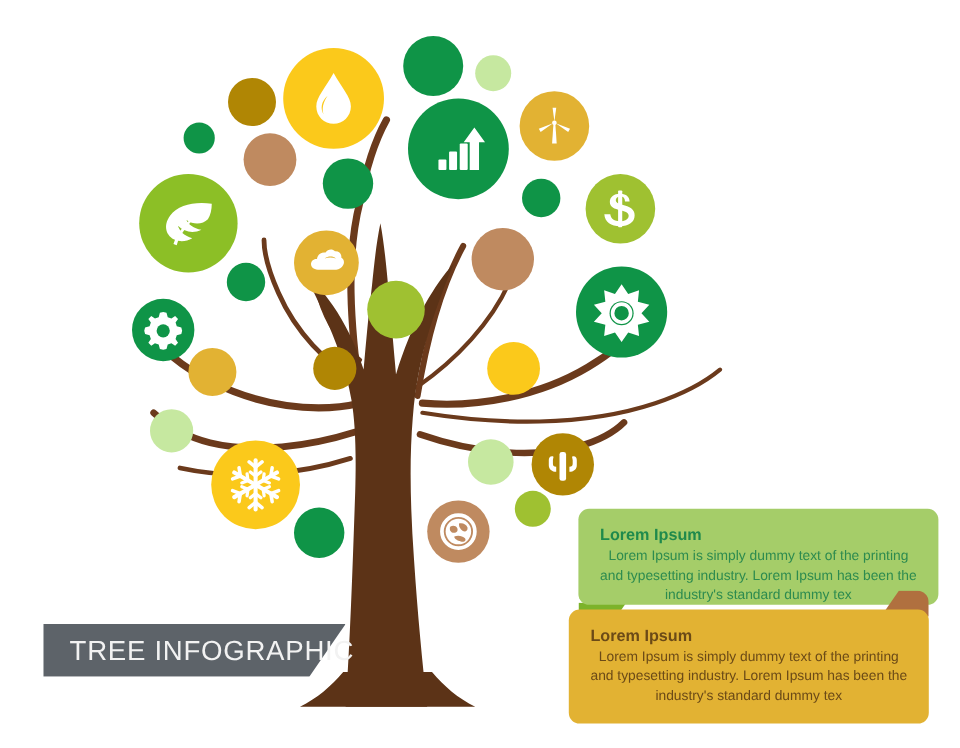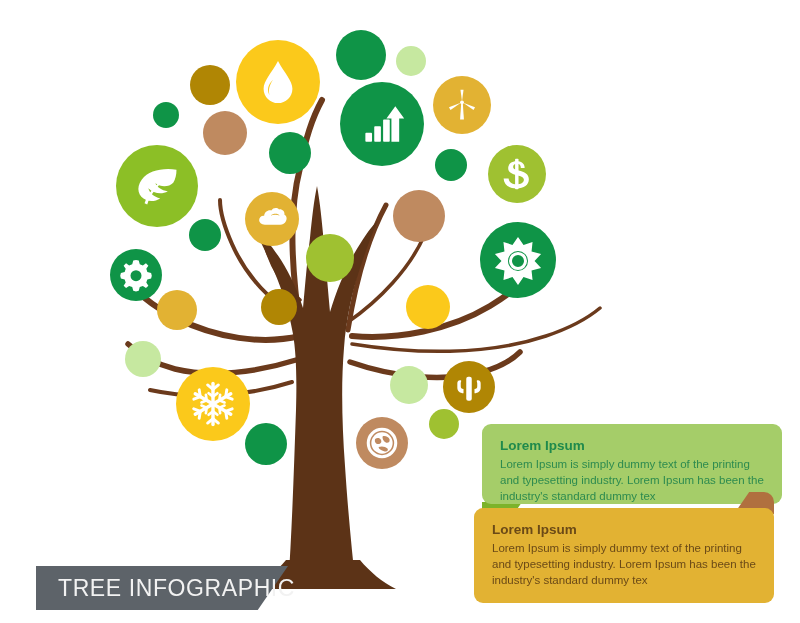--- a/index.html
+++ b/index.html
@@ -22,21 +22,21 @@
     left: 0;
     top: 0;
     width: 800px;
     height: 623px;
   }
 
   
   .banner {
     position: absolute;
     left: 36px;
-    top: 566px;
+    top: 520px;
     width: 252px;
     height: 44px;
   }
   .banner-shape {
     position: absolute;
     inset: 0;
     background: #5d6369;
     clip-path: polygon(0 0, 100% 0, 88% 100%, 0 100%);
   }
   .banner-label {
@@ -94,20 +94,21 @@
   .card-title {
     font-size: 13.5px;
     font-weight: bold;
     margin: 0 0 2px 0;
     line-height: 1.25;
   }
   .card-body {
     font-size: 11.5px;
     line-height: 1.38;
     margin: 0;
+    text-align: center;
   }
   .card-green .card-title { color: #1f8a4c; }
   .card-green .card-body  { color: #2d8b4f; }
   .card-yellow .card-title { color: #6b4a17; }
   .card-yellow .card-body  { color: #6b4a17; }
 </style>
 </head>
 <body>
 
 <div id="stage">

